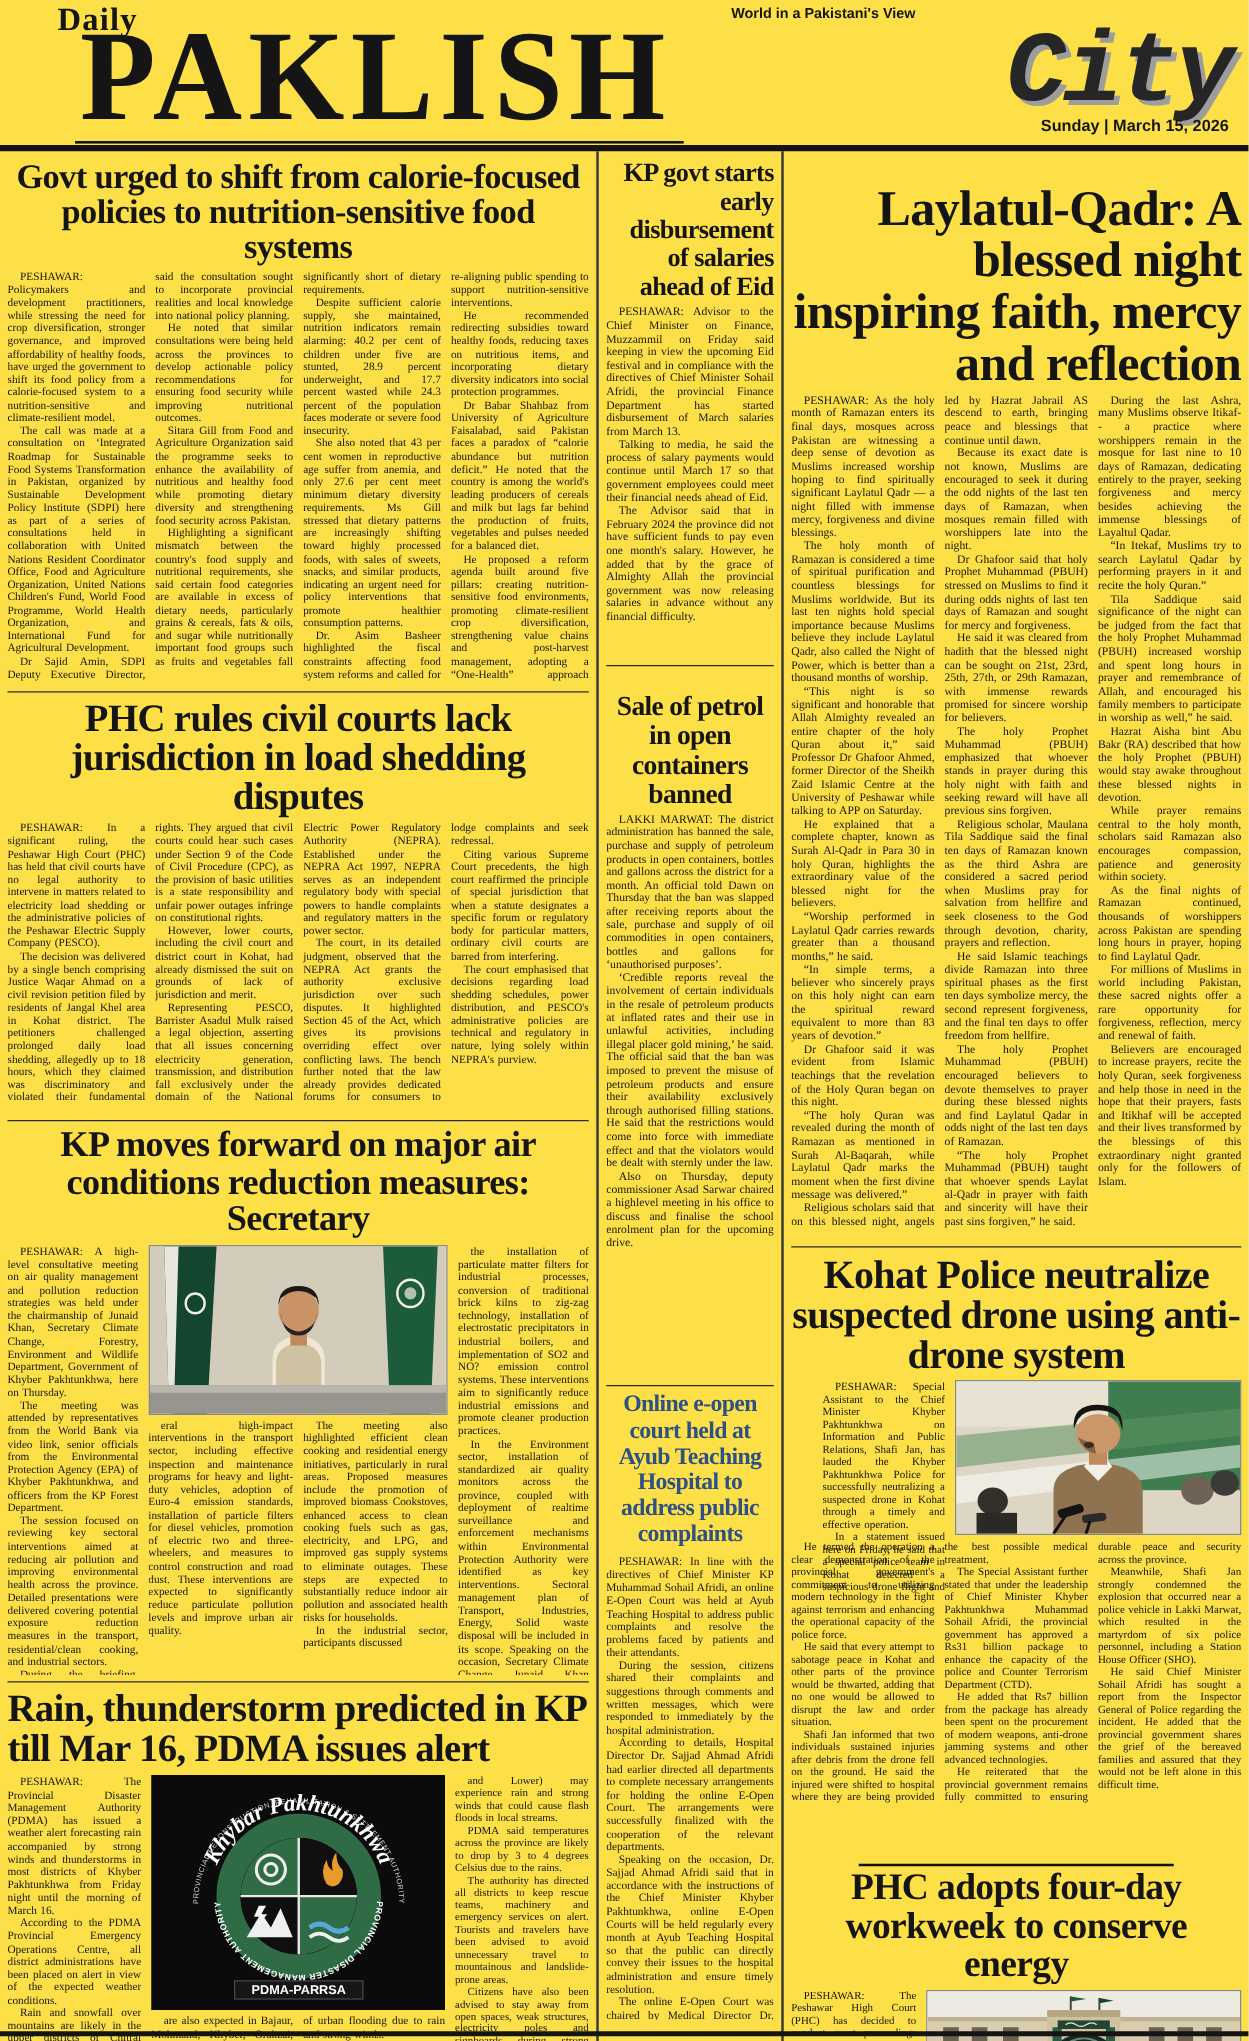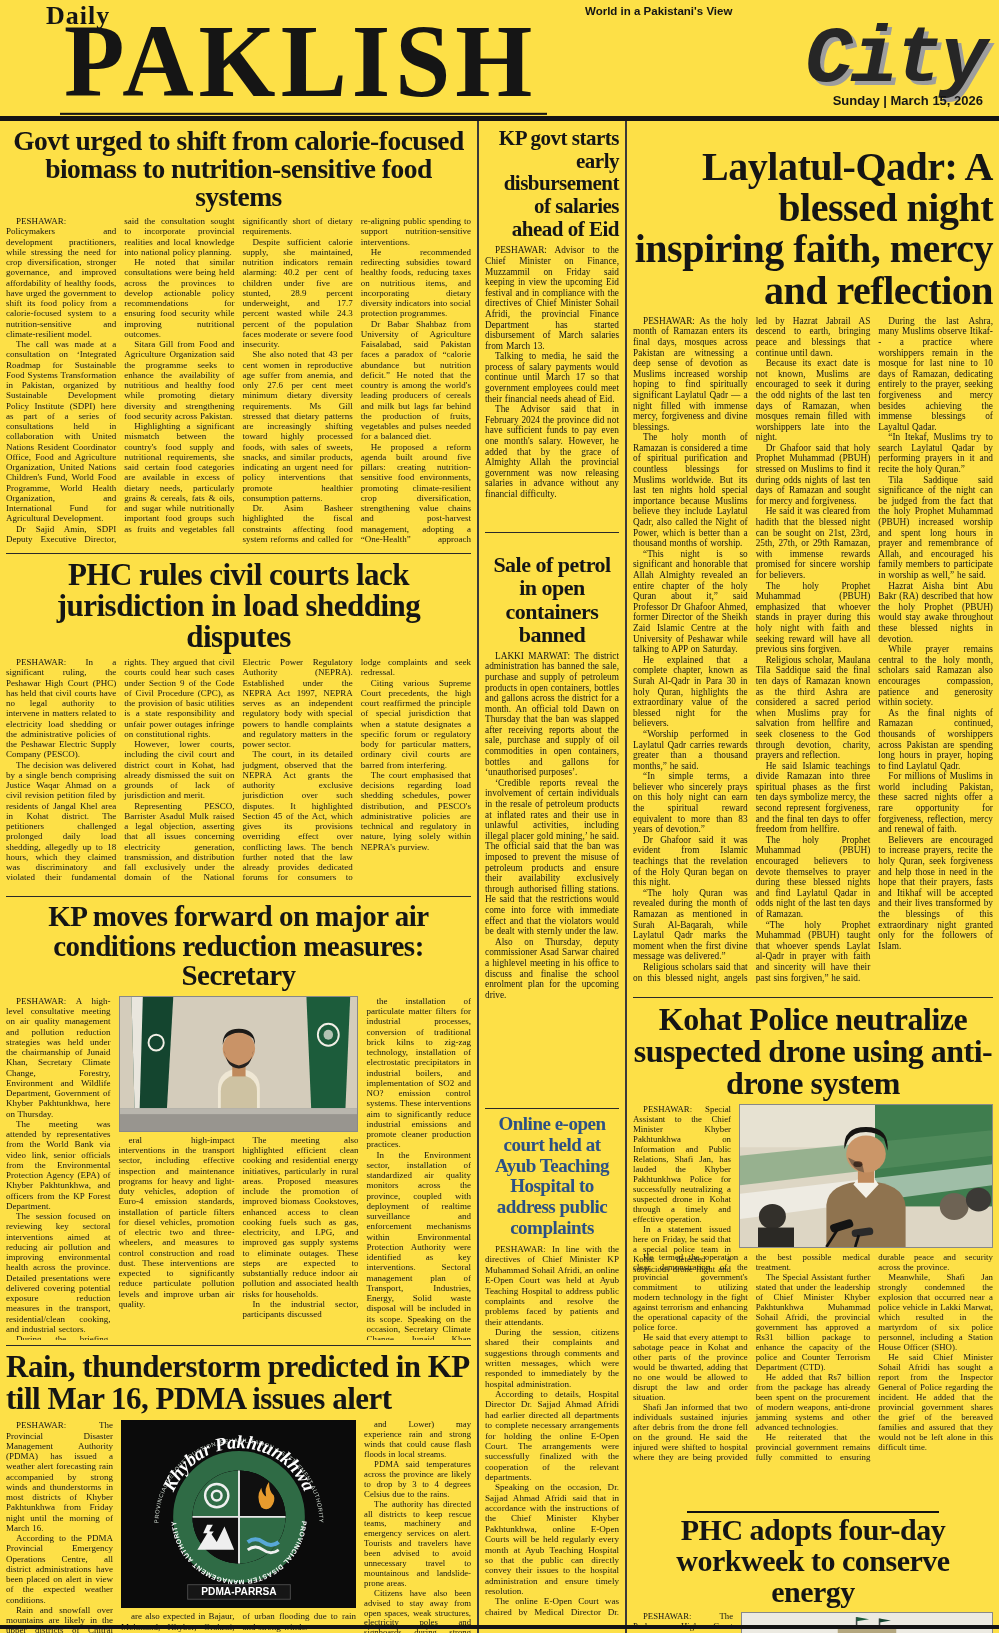--- a/index.html
+++ b/index.html
@@ -67,21 +67,21 @@
 
   
   .rain-body { display:flex; gap:8px; height:330px; }
   .rain-colA { width:110px; height:330px; }
   .rain-center { width:242px; display:flex; flex-direction:column; }
   .rain-logo { height:188px; background:#0b0b0b; display:flex; align-items:center; justify-content:center; }
   .rain-under { flex:1; margin-top:3px; }
   .rain-colD { width:110px; height:330px; font-size:8.7px; }
 
   
-  .kohat-top { display:flex; gap:8px; height:144px; }
+  .kohat-top { display:flex; gap:8px; height:124px;margin-left:25px; }
   .kohat-colA { width:98px; height:172px; font-size:8.8px; }
   .kohat-photo { flex:1; border:1px solid #888; background:#d9d2c2; }
   .kohat-photo svg { display:block; width:100%; height:100%; }
   .kohat-bottom { height:252px; margin-top:4px; font-size:8.8px; }
 
   
   .phcww-body { display:flex; gap:8px; height:168px; }
   .phcww-colA { width:100px; height:168px; font-size:8.7px; }
   .phcww-right { flex:1; display:flex; flex-direction:column; }
   .phcww-photo { height:98px; border:1px solid #888; background:#eceae2; }
@@ -101,21 +101,21 @@
     <div class="mh-city">City</div>
     <div class="mh-date">Sunday | March 15, 2026</div>
   </header>
   <div class="rule-heavy"></div>
 
   <main class="content">
 
     <section class="grp grp-left">
 
       <article>
-        <h1 class="hl h-food">Govt urged to shift from calorie-focused biomass to nutrition-sensitive food systems</h1>
+        <h1 class="hl h-food">Govt urged to shift from calorie-focused policies to nutrition-sensitive food systems</h1>
         <div class="bt cols4 b-food">
             <p>PESHAWAR: Policymakers and development practitioners, while stressing the need for crop diversification, stronger governance, and improved affordability of healthy foods, have urged the government to shift its food policy from a calorie-focused system to a nutrition-sensitive and climate-resilient model.</p>
             <p>The call was made at a consultation on ‘Integrated Roadmap for Sustainable Food Systems Transformation in Pakistan, organized by Sustainable Development Policy Institute (SDPI) here as part of a series of consultations held in collaboration with United Nations Resident Coordinator Office, Food and Agriculture Organization, United Nations Children's Fund, World Food Programme, World Health Organization, and International Fund for Agricultural Development.</p>
             <p>Dr Sajid Amin, SDPI Deputy Executive Director, said the consultation sought to incorporate provincial realities and local knowledge into national policy planning.</p>
             <p>He noted that similar consultations were being held across the provinces to develop actionable policy recommendations for ensuring food security while improving nutritional outcomes.</p>
             <p>Sitara Gill from Food and Agriculture Organization said the programme seeks to enhance the availability of nutritious and healthy food while promoting dietary diversity and strengthening food security across Pakistan.</p>
             <p>Highlighting a significant mismatch between the country's food supply and nutritional requirements, she said certain food categories are available in excess of dietary needs, particularly grains &amp; cereals, fats &amp; oils, and sugar while nutritionally important food groups such as fruits and vegetables fall significantly short of dietary requirements.</p>
             <p>Despite sufficient calorie supply, she maintained, nutrition indicators remain alarming: 40.2 per cent of children under five are stunted, 28.9 percent underweight, and 17.7 percent wasted while 24.3 percent of the population faces moderate or severe food insecurity.</p>
             <p>She also noted that 43 per cent women in reproductive age suffer from anemia, and only 27.6 per cent meet minimum dietary diversity requirements. Ms Gill stressed that dietary patterns are increasingly shifting toward highly processed foods, with sales of sweets, snacks, and similar products, indicating an urgent need for policy interventions that promote healthier consumption patterns.</p>
             <p>Dr. Asim Basheer highlighted the fiscal constraints affecting food system reforms and called for re-aligning public spending to support nutrition-sensitive interventions.</p>

